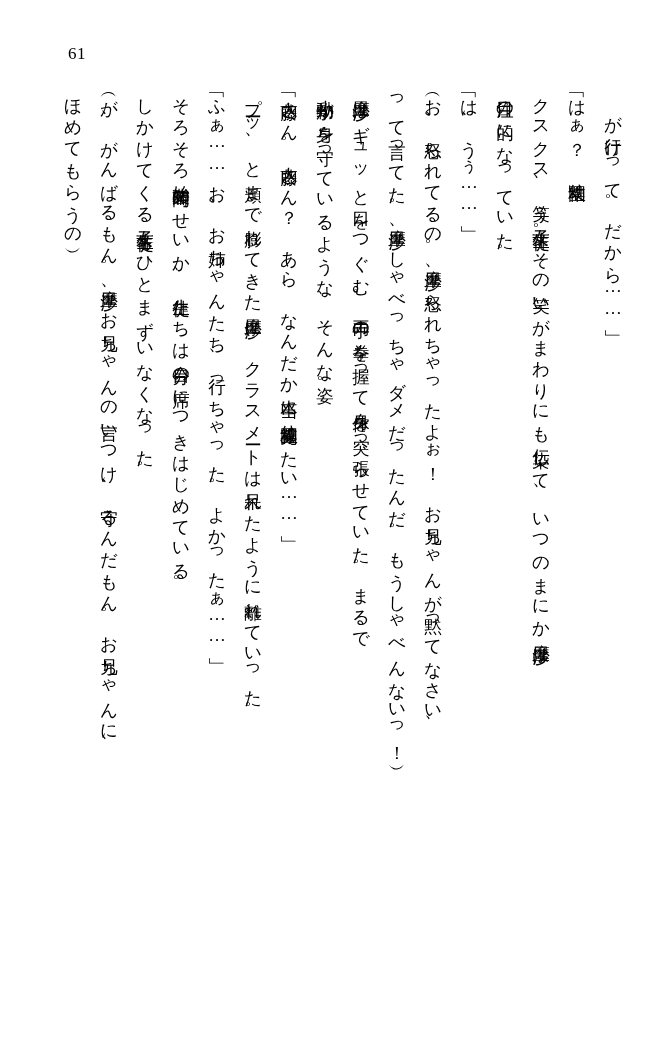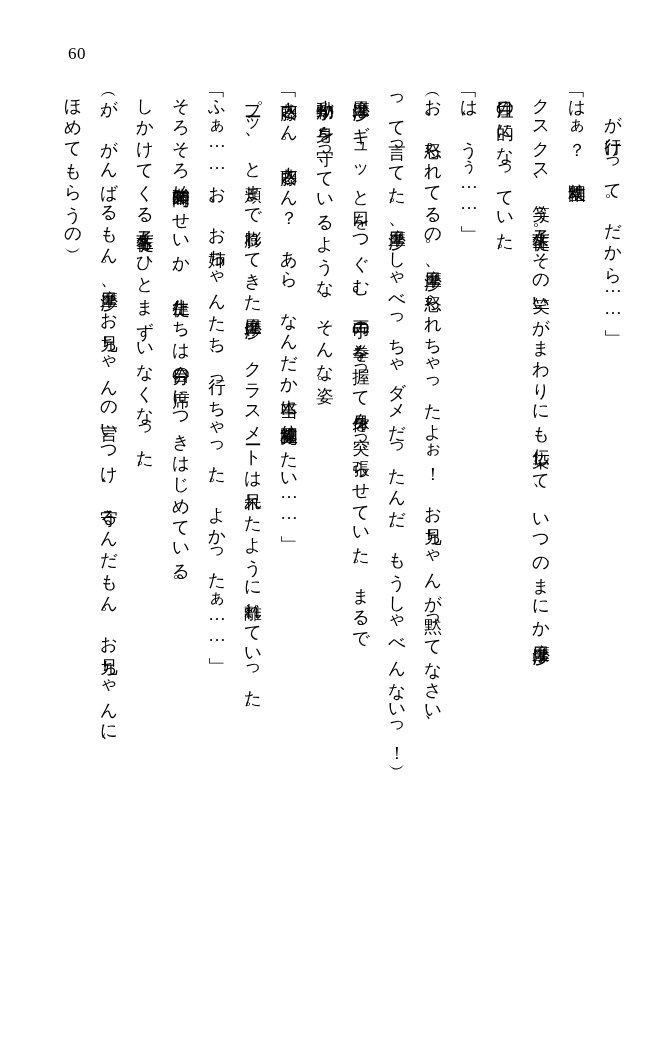--- a/index.html
+++ b/index.html
@@ -60,21 +60,21 @@
     padding-top: 18px;
   }
   .indent-none {
     padding-top: 0;
   }
 </style>
 </head>
 <body>
 
 <div class="page">
-  <div class="page-number">60</div>
+  <div class="page-number">61</div>
   <div class="text-block" id="body-text">
       <div class="line indent1">が行けって。だから……」</div>
       <div class="line indent-none">「はぁ？　幼稚園」</div>
       <div class="line indent-none">クスクス、笑う女子生徒。その笑いがまわりにも伝染して、いつのまにか摩里沙は</div>
       <div class="line indent-none">注目の的になっていた。</div>
       <div class="line indent-none">「は、うぅ……」</div>
       <div class="line indent-none">（お、怒られてるの。摩里沙、怒られちゃったよぉ！　お兄ちゃんが黙ってなさい、</div>
       <div class="line indent-none">って言ってた。摩里沙、しゃべっちゃダメだったんだ。もうしゃべんないっ！）</div>
       <div class="line indent-none">摩里沙はギュッと口をつぐむ。両手の拳を握って身体を突っ張らせていた。まるで</div>
       <div class="line indent-none">小動物が身を守っているような、そんな姿。</div>

